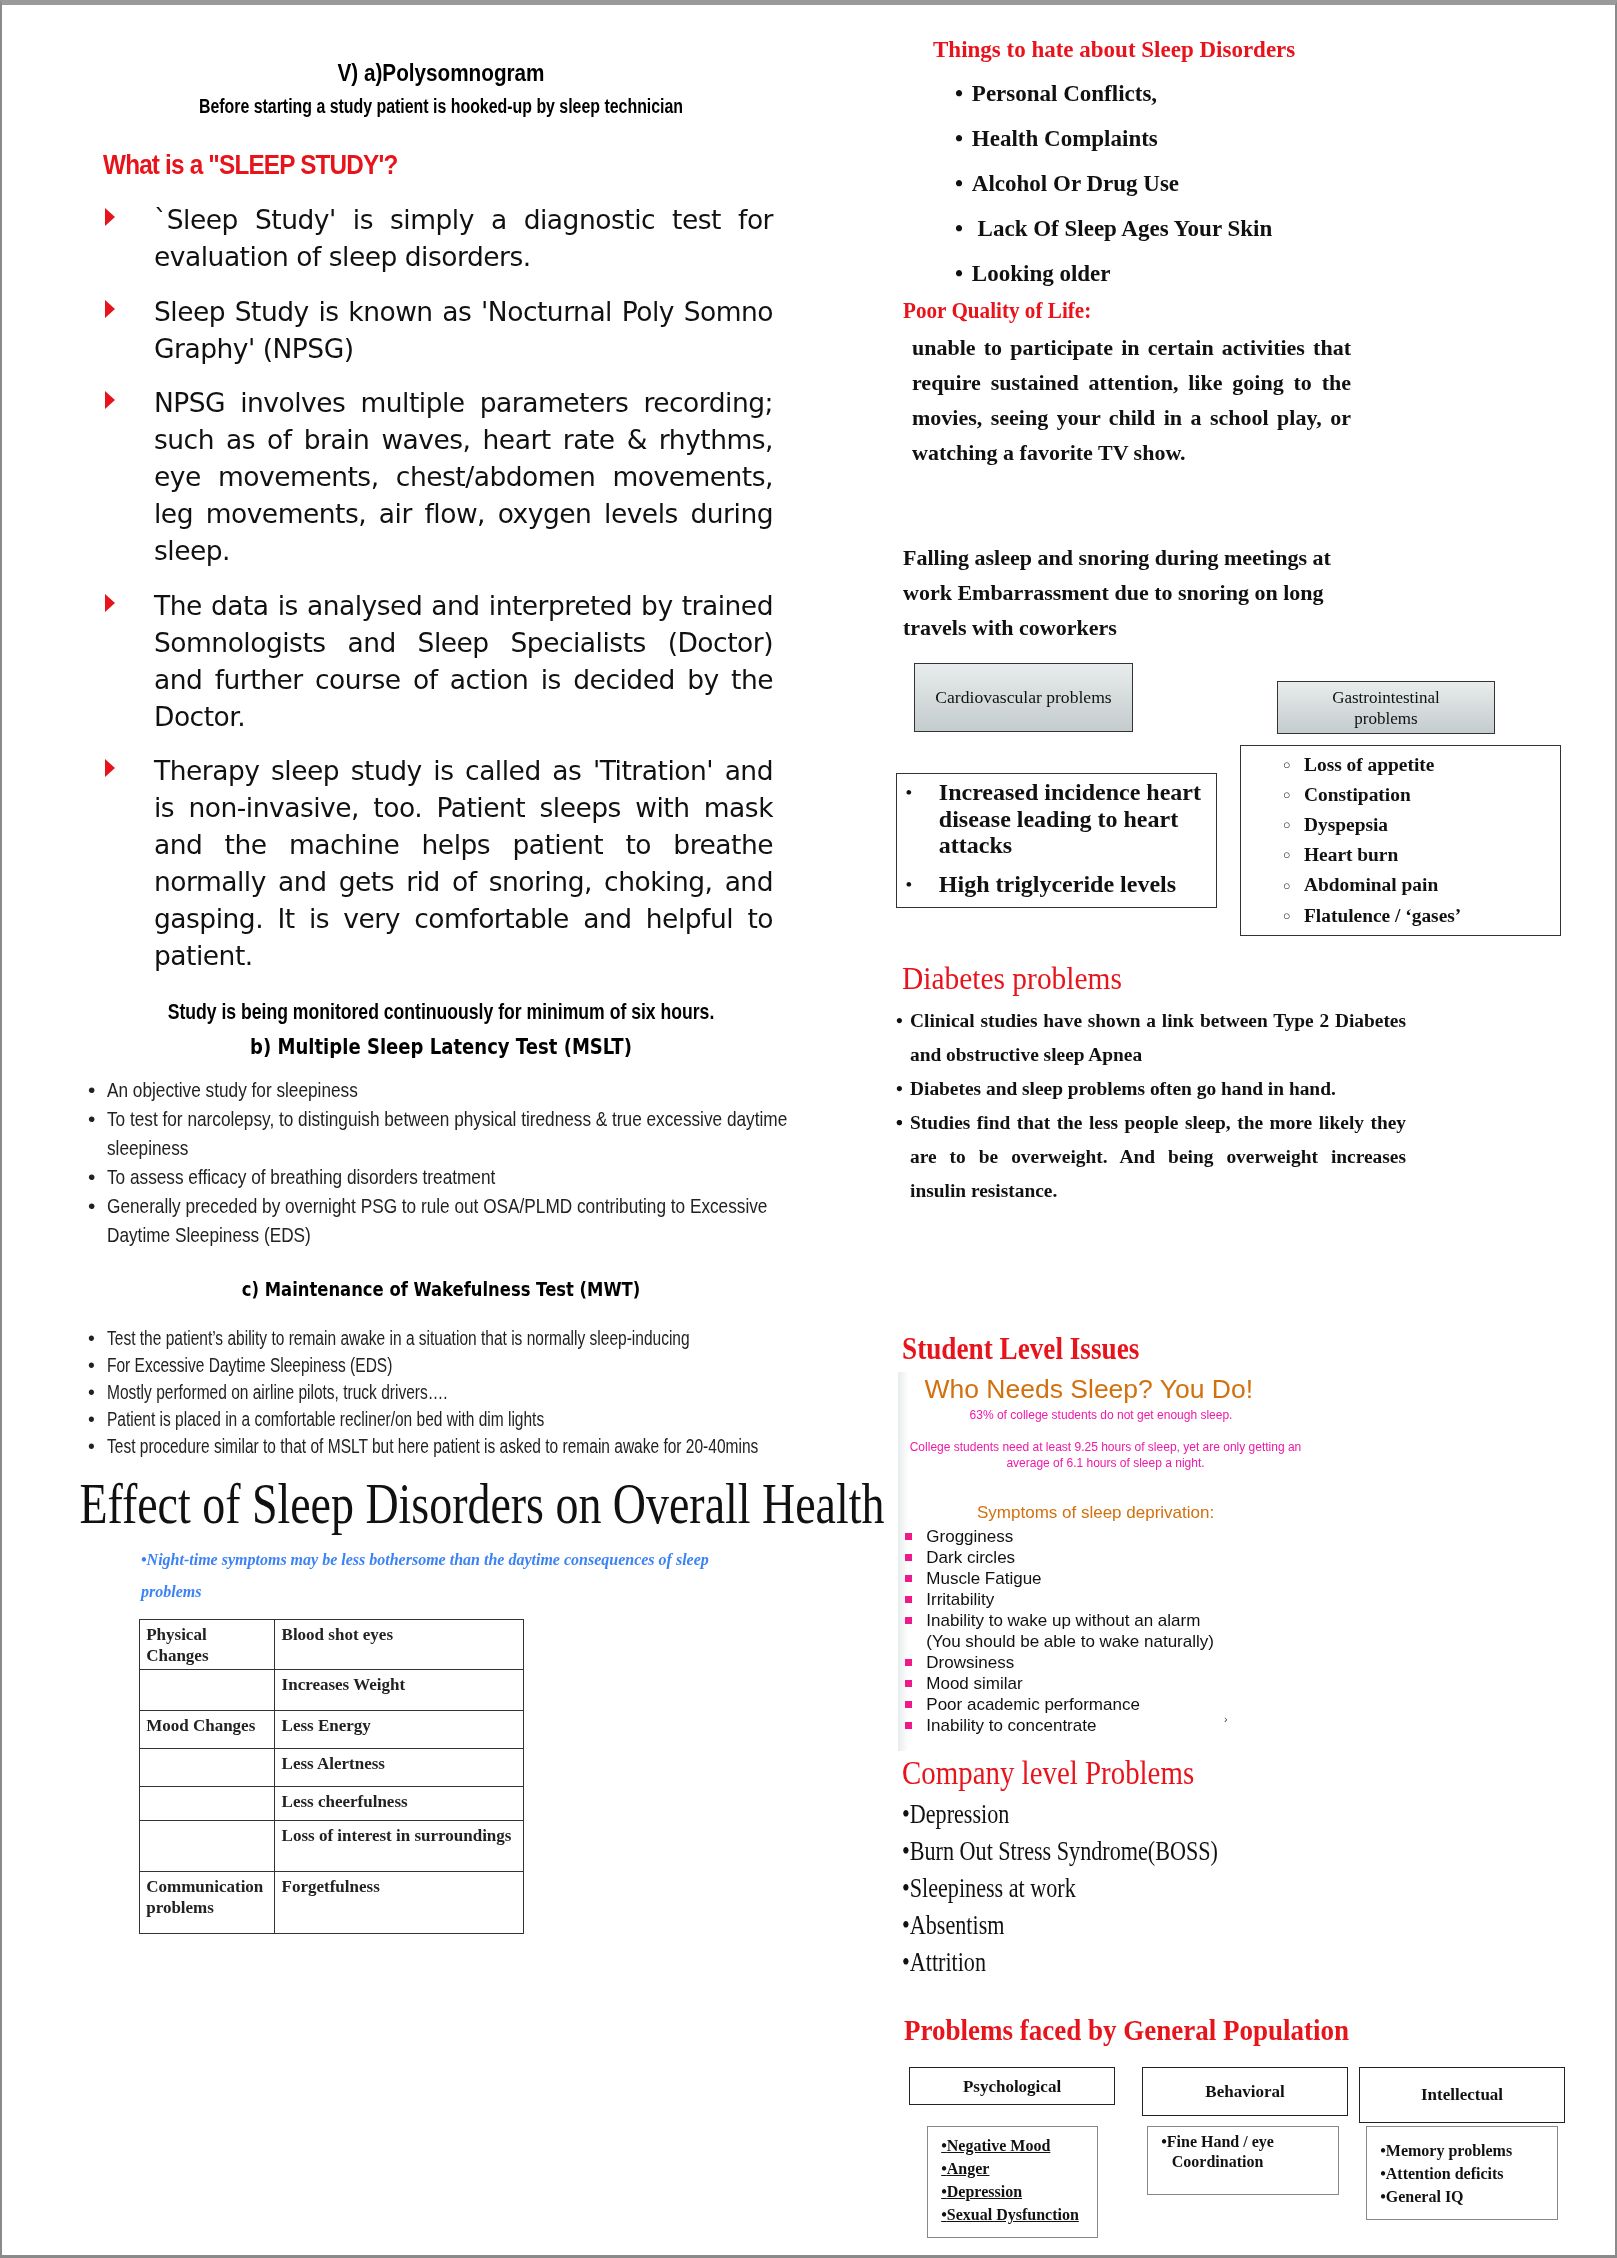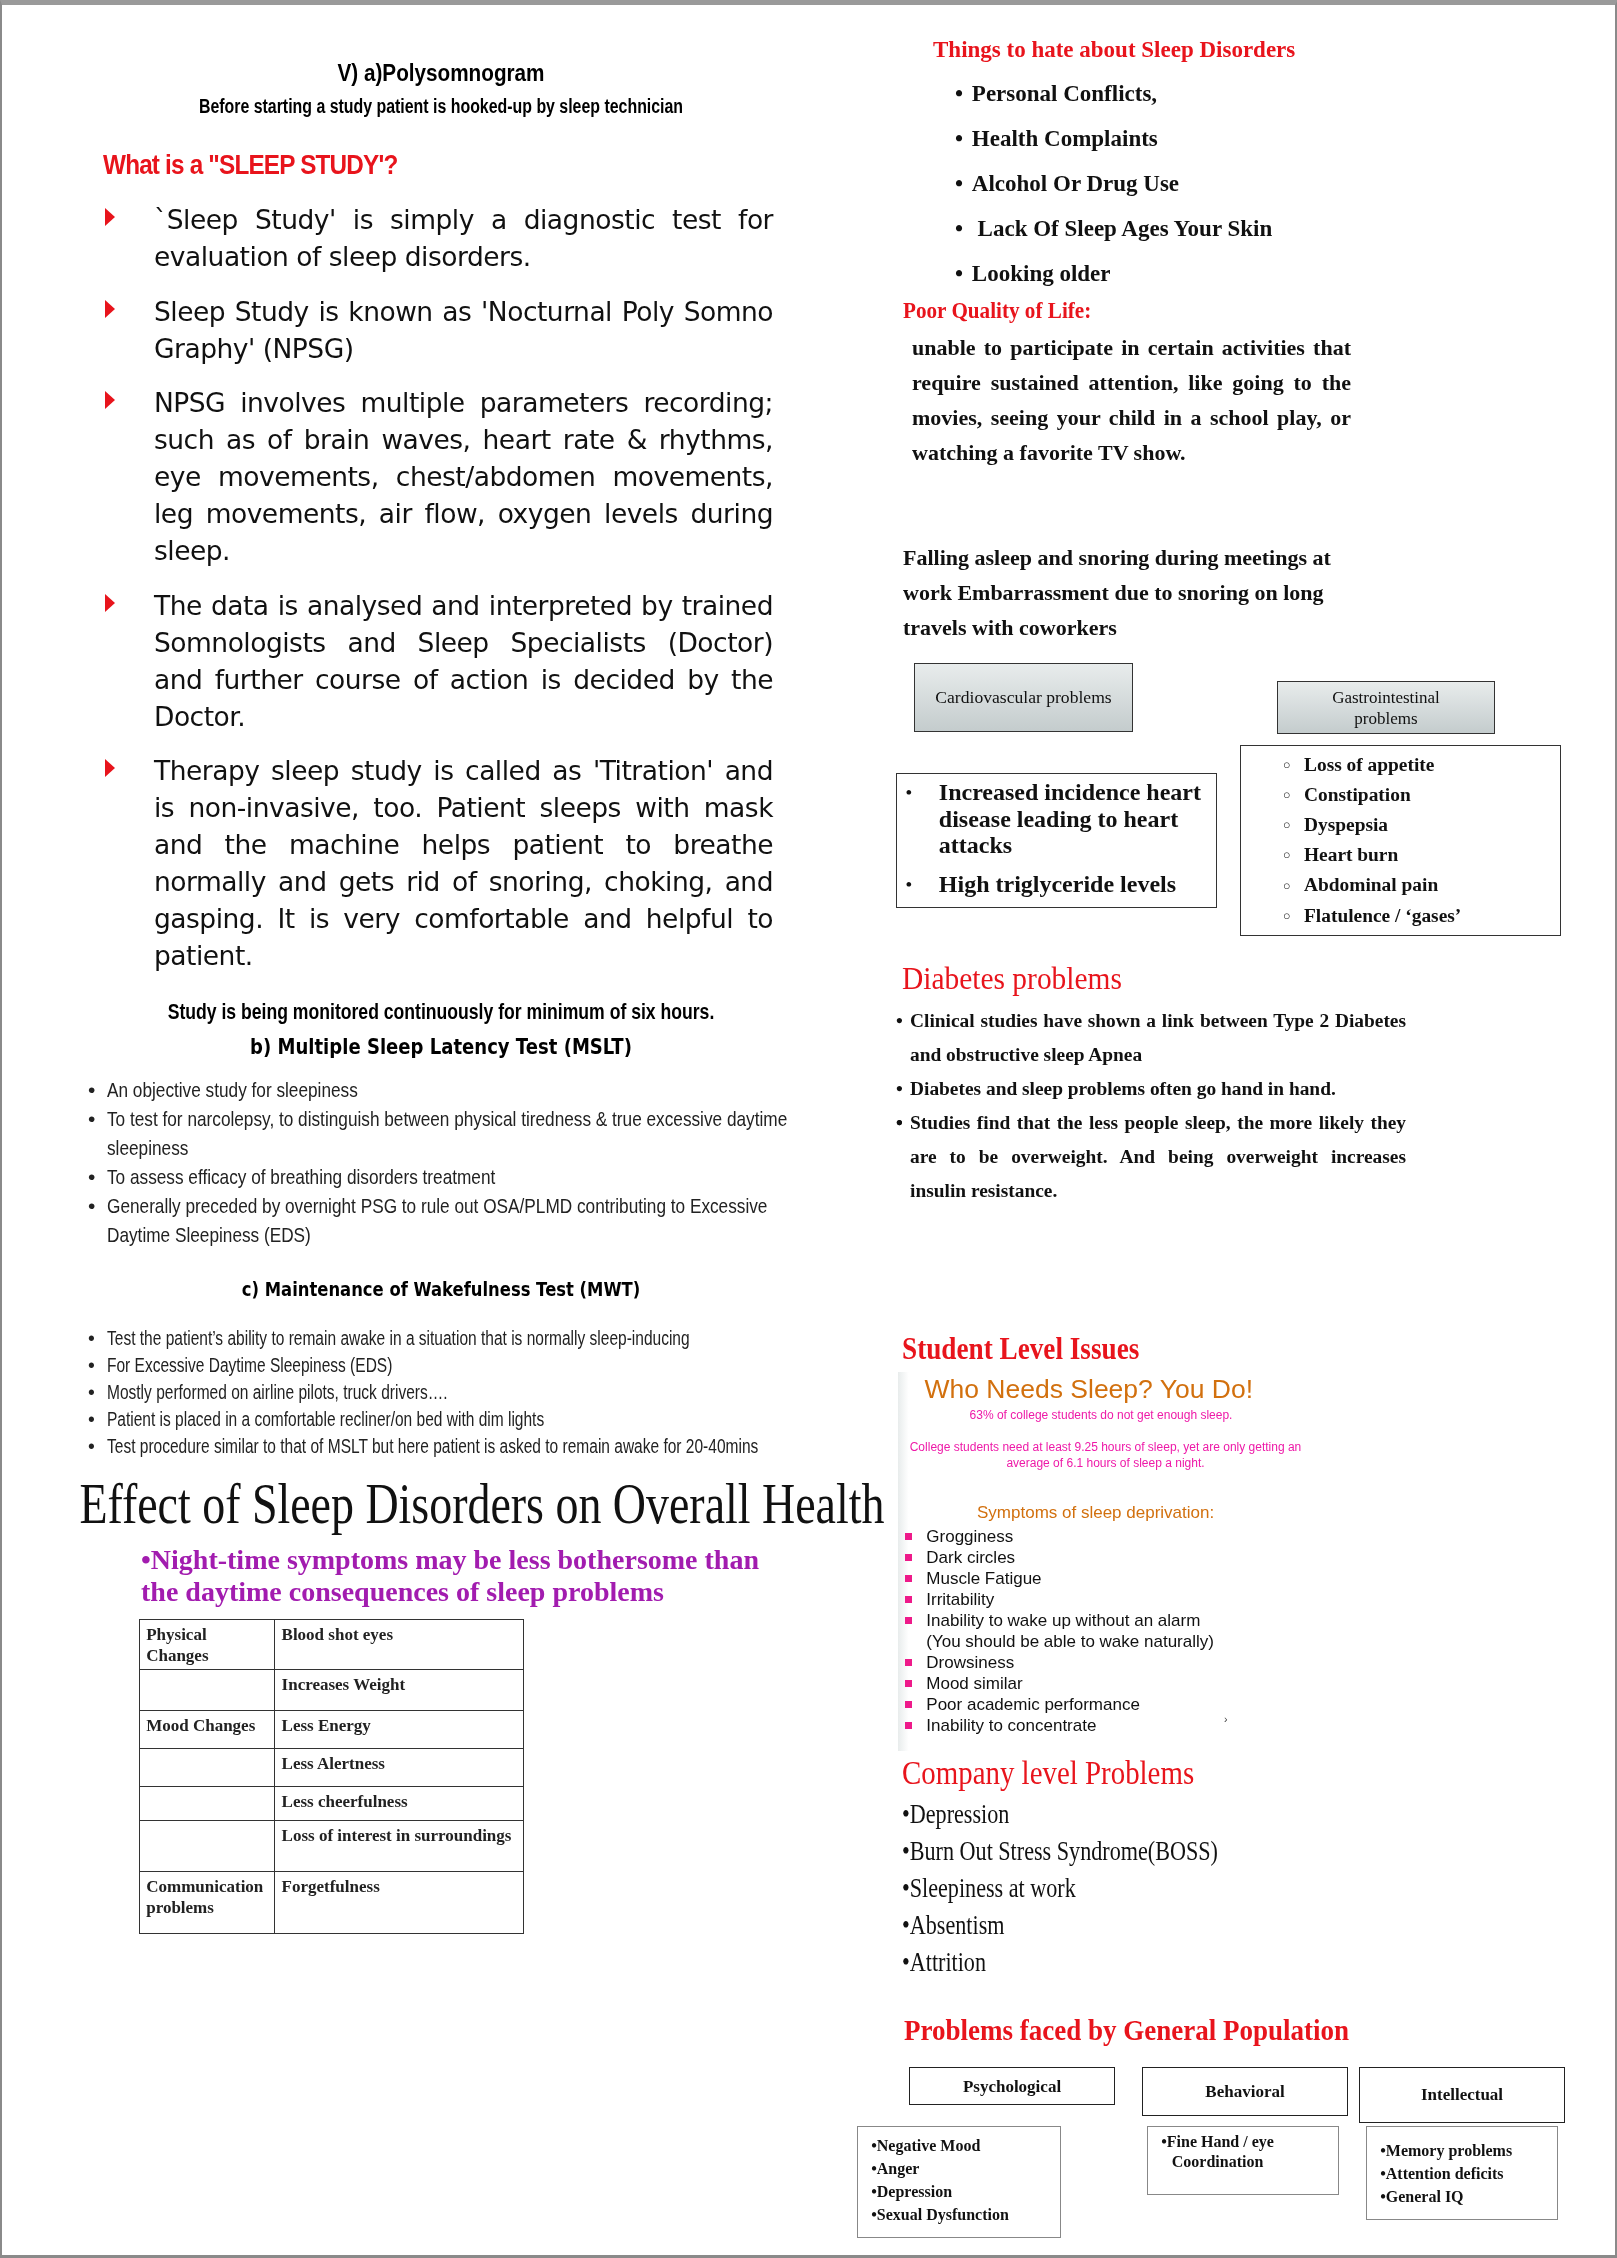--- a/index.html
+++ b/index.html
@@ -25,21 +25,21 @@
   .small-list { position: absolute; left: 88px; width: 741px; margin: 0; padding: 0; list-style: none; font-family: "Liberation Sans", sans-serif; font-size: 21px; line-height: 29px; color: #222; }
   .small-list li { position: relative; padding-left: 19.4px; transform-origin: left; }
   .small-list li .dot { position: absolute; left: 0; top: 0; }
   #mslt-list { top: 1075px; }
   #mslt-list li span.t { display: inline-block; transform-origin: left; transform: scaleX(0.82); width: 122%; }
   #mwt-title { left: 0; width: 882px; top: 1277px; font-size: 20px; font-weight: bold; font-family: "DejaVu Sans", sans-serif; transform: scaleX(0.82); }
   #mwt-list { top: 1325px; font-size: 19.4px; line-height: 27px; }
   #mwt-list li span.t { display: inline-block; transform-origin: left; transform: scaleX(0.8); width: 125%; }
 
   #effect-title { left: 0; width: 882px; top: 1472px; font-size: 56px; font-family: "Liberation Serif", serif; color: #111; transform: scaleX(0.82); white-space: nowrap; }
-  #night { left: 141px; width: 618px; top: 1544px; font-size: 28px; line-height: 32px; font-weight: bold; font-family: "Liberation Serif", serif; color: #a21caf; }
+  #night { left: 141px; width: 618px; top: 1544px; font-size: 16px; line-height: 32px; font-weight: bold; font-family: "Liberation Serif", serif; color: #3b82f6; font-style: italic; }
 
   #effects-table { position: absolute; left: 139px; top: 1619px; width: 385px; border-collapse: collapse; font-family: "Liberation Serif", serif; font-weight: bold; font-size: 17px; line-height: 21px; color: #222; }
   #effects-table td { border: 1.3px solid #333; vertical-align: top; padding: 3.5px 6.2px 3.5px 6.2px; }
   #effects-table td.c1 { width: 122px; }
   #effects-table td.c2 { text-align: justify; }
 
   
   #hate-title { left: 933px; top: 37px; font-size: 23px; font-family: "Liberation Serif", serif; font-weight: bold; }
   #hate-list { position: absolute; left: 951px; top: 72px; margin: 4px; padding: 0; list-style: none; font-family: "Liberation Serif", serif; font-weight: bold; font-size: 23px; color: #111; }
   #hate-list li { height: 45px; line-height: 35px; }
@@ -80,21 +80,21 @@
   #company-list { position: absolute; left: 902px; top: 1796px; margin: 0; padding: 0; list-style: none; font-family: "Liberation Serif", serif; font-size: 27px; line-height: 37px; color: #111; }
   #company-list li { transform-origin: left; transform: scaleX(0.82); white-space: nowrap; }
 
   #pop-title { left: 904px; top: 2013px; font-size: 30px; font-family: "Liberation Serif", serif; font-weight: bold; transform-origin: left; transform: scaleX(0.9); white-space: nowrap; }
   .cat-box { position: absolute; border: 1.8px solid #222; box-sizing: border-box; background: #fff; font-family: "Liberation Serif", serif; font-weight: bold; font-size: 17px; color: #111; display: flex; justify-content: center; }
   #psych-head { left: 909px; top: 2067px; width: 206px; height: 38px; align-items: flex-start; padding-top: 8.8px; }
   #behav-head { left: 1142px; top: 2067px; width: 206px; height: 49px; align-items: center; }
   #intel-head { left: 1359px; top: 2067px; width: 206px; height: 56px; align-items: center; }
   .cat-list { position: absolute; border: 1.3px solid #888; box-sizing: border-box; background: #fff; font-family: "Liberation Serif", serif; font-weight: bold; font-size: 16px; color: #111; padding: 7px 0 0 13.2px; }
   .cat-list .item { line-height: 23px; }
-  #psych-list { left: 857px; top: 2126px; width: 204px; height: 112px; }
+  #psych-list { left: 927px; top: 2126px; width: 171px; height: 112px; text-decoration: underline; }
   #behav-list { left: 1147px; top: 2126px; width: 192px; height: 69px; padding-top: 5.3px; line-height: 19.4px; }
   #behav-list .item { line-height: 20px; }
   #behav-list .cont { padding-left: 10.6px; }
   #intel-list { left: 1366px; top: 2126px; width: 192px; height: 94px; padding-top: 12.4px; }
 </style>
 </head>
 <body>
 
 <div class="frame"></div>
 

